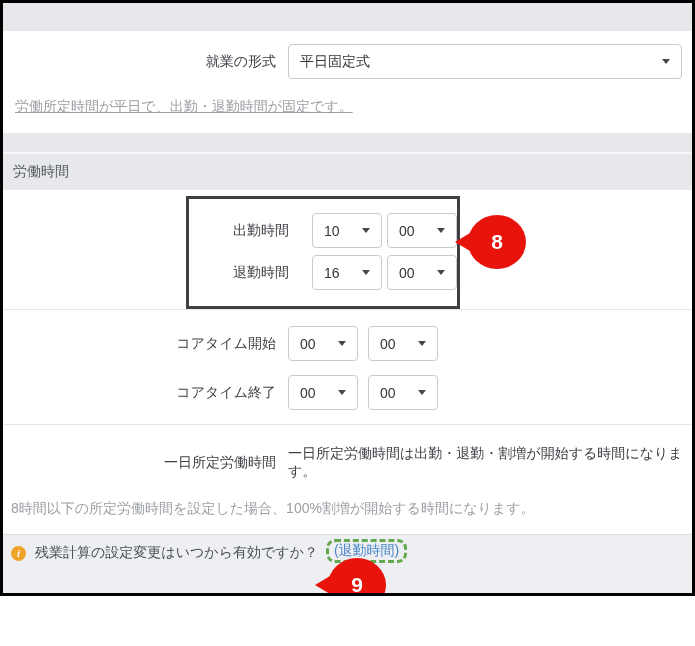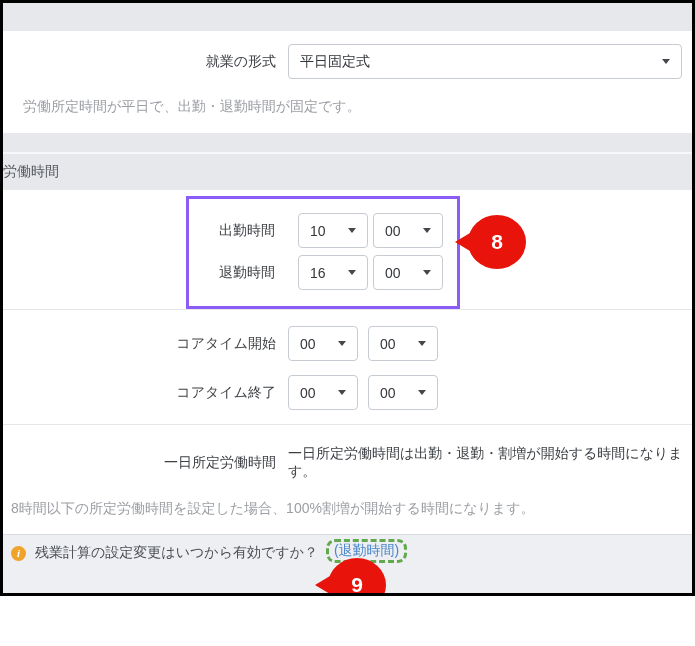--- a/index.html
+++ b/index.html
@@ -29,30 +29,30 @@
   .sel-lg { flex:1; margin-right:10px; }
   .sel-sm { width:70px; flex:none; }
   .caret {
     width:0; height:0; border-left:4px solid transparent;
     border-right:4px solid transparent; border-top:5px solid #44474c;
     margin-left:8px; flex:none;
   }
 
   
   .sec1 { padding-top:13px; }
-  .sec1 .helper { margin:19px 20px 17px; }
+  .sec1 .helper { margin:19px 12px 17px;text-decoration:underline; }
 
   .gap-strip { height:21px; border-bottom:2px solid #f7f8fa; }
-  .section-title { height:36px; display:flex; align-items:center; color:#54575c; }
+  .section-title { height:36px; display:flex; align-items:center; padding-left:10px; color:#54575c; }
 
   
   .sec-worktime { position:relative; padding-top:6px; }
   .red-box {
-    margin-left:183px; width:274px; border:3px solid #8b5cf6;
-    padding:7px 0 9px;
+    margin-left:183px; width:274px; border:3px solid #404040;
+    padding:7px 14px 9px;
   }
   .time-row { display:flex; align-items:center; margin:7px 0; }
   .time-label { width:86px; text-align:right; flex:none; color:#3d4045; }
   .time-row .sel-sm { margin-left:23px; }
   .time-row .sel-sm + .sel-sm { margin-left:5px; }
   .sec-worktime .helper { margin:13px 8px 15px; }
   .divider { border-bottom:1px solid #e4e6e9; }
 
   
   .callout {

